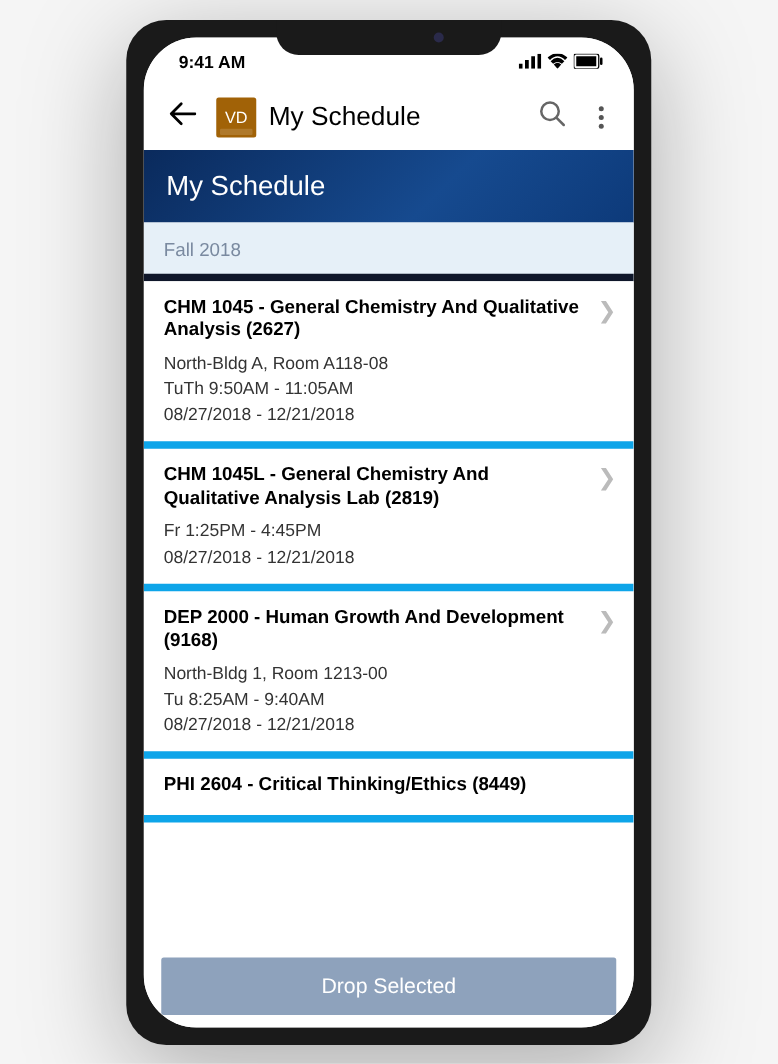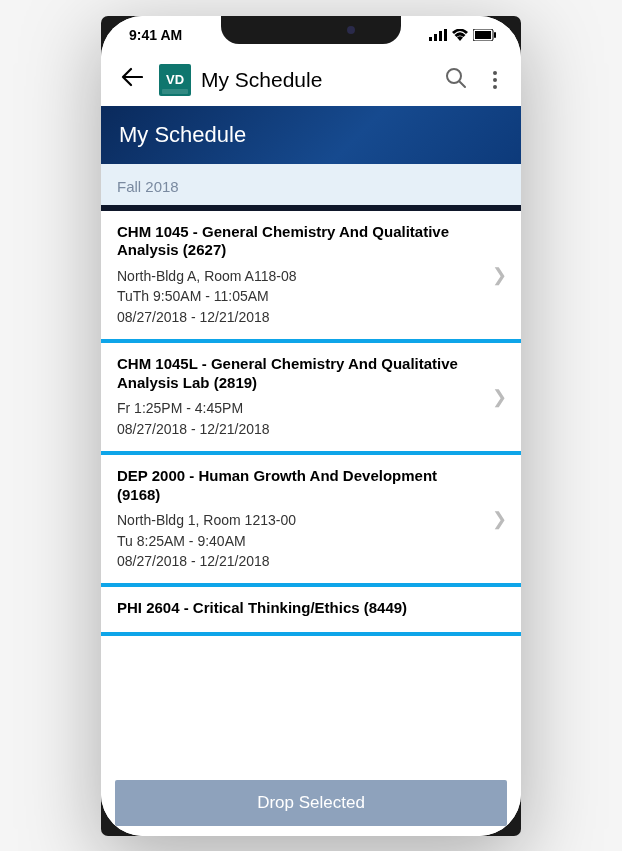--- a/index.html
+++ b/index.html
@@ -14,21 +14,22 @@
   .phone-wrap {
     width: 420px;
     height: 820px;
     position: relative;
     filter: drop-shadow(0 20px 40px rgba(0,0,0,0.3));
   }
   .phone-body {
     width: 100%;
     height: 100%;
     background: #1a1a1a;
-    border-radius: 7px;
+    border-radius: 32px;
+    padding: 14px;
     position: relative;
   }
   .phone-screen {
     width: 100%;
     height: 100%;
     background: #fff;
     border-radius: 42px;
     overflow: hidden;
     position: relative;
     display: flex;
@@ -70,27 +71,27 @@
     height: 52px;
     display: flex;
     align-items: center;
     padding: 0 14px;
     gap: 10px;
     background:#fff;
   }
   .back-btn { font-size: 22px; font-weight: 400; padding: 4px 6px; cursor:pointer; }
   .app-logo {
     width: 32px; height: 32px;
-    background: #0f766e;
+    background: #a16207;
     color:#fff;
     display:flex;
     align-items:center;
     justify-content:center;
     font-size:13px;
-    font-weight:700;
+    font-weight:400;
     border-radius:2px;
     position: relative;
   }
   .app-logo::after{
     content:"";
     position:absolute;
     bottom:2px; left:3px; right:3px; height:5px;
     background: rgba(255,255,255,0.15);
     border-radius:1px;
   }
@@ -121,23 +122,23 @@
     font-size: 15px;
     border-bottom: 6px solid #0f172a;
   }
   .list {
     flex:1;
     overflow-y: auto;
     background:#fff;
   }
   .course {
     padding: 12px 14px 12px 16px;
-    border-bottom: 4px solid #0ea5e9;
+    border-bottom: 6px solid #0ea5e9;
     display:flex;
-    align-items:center;
+    align-items:flex-start;
     gap:8px;
     cursor:pointer;
   }
   .course-body { flex:1; }
   .course-title { font-weight:700; font-size:15px; line-height:1.25; margin-bottom:6px;}
   .course-line { font-size:14px; color:#333; line-height:1.45;}
   .chev { color:#bbb; font-size:18px; }
   .drop-bar {
     padding: 10px 14px;
     background:#fff;

